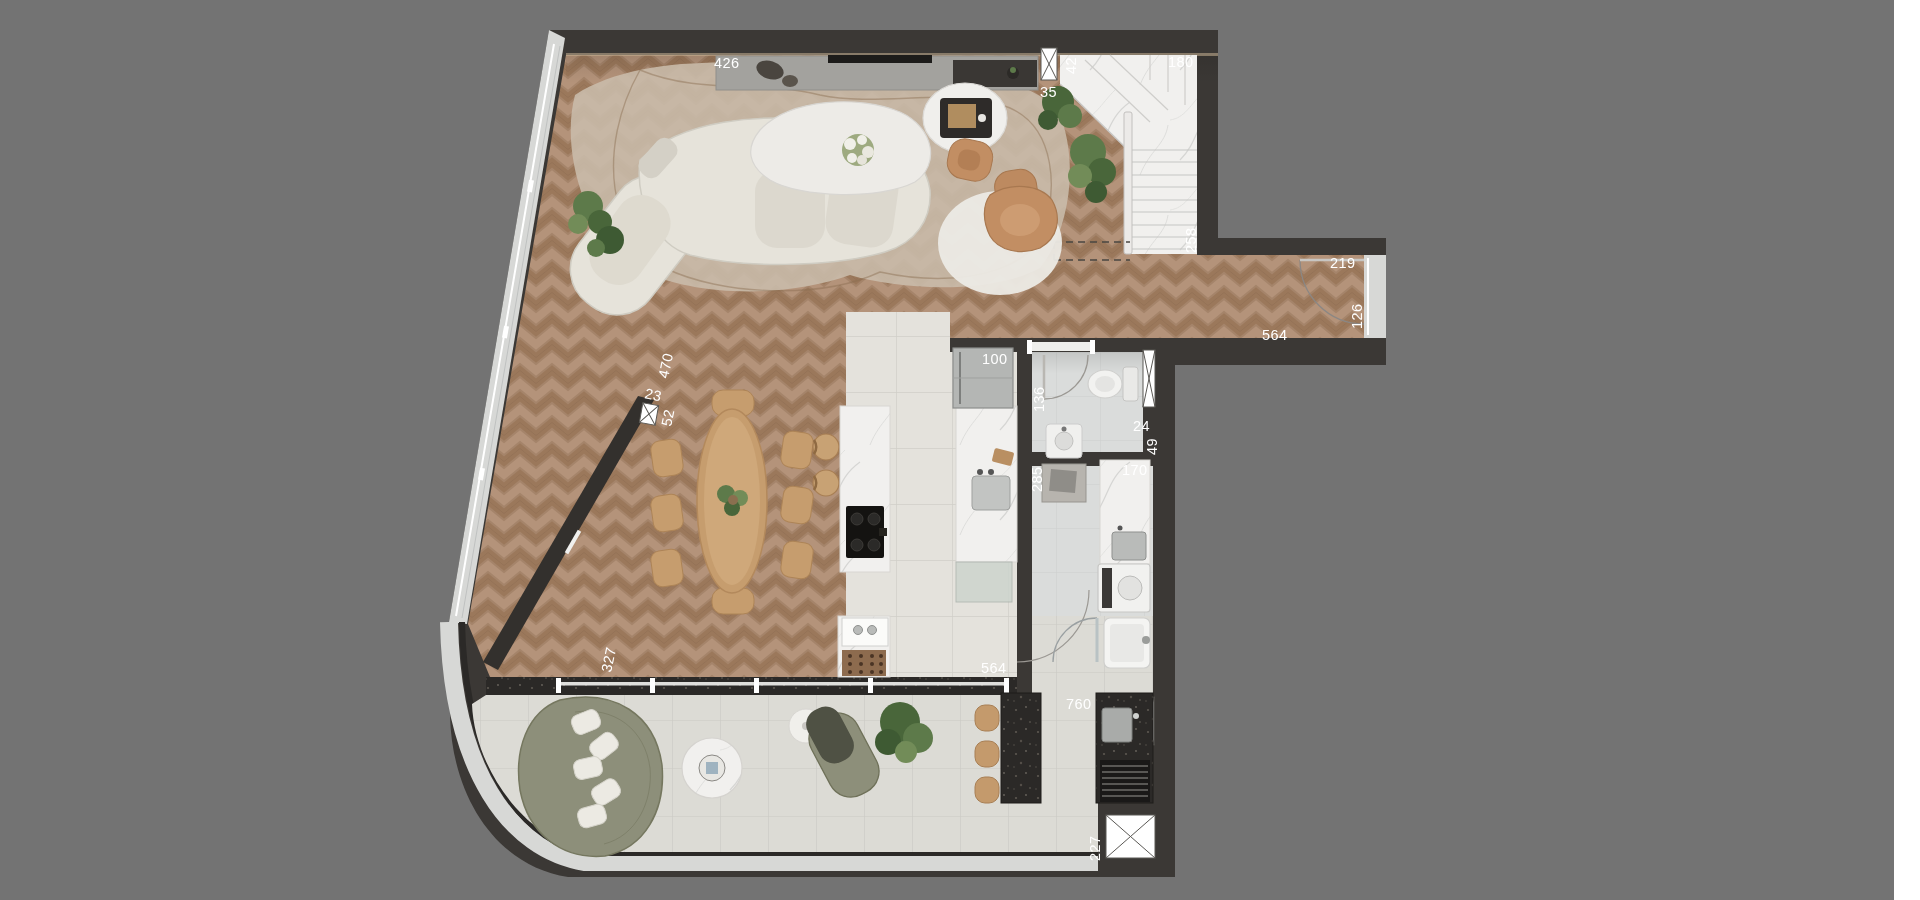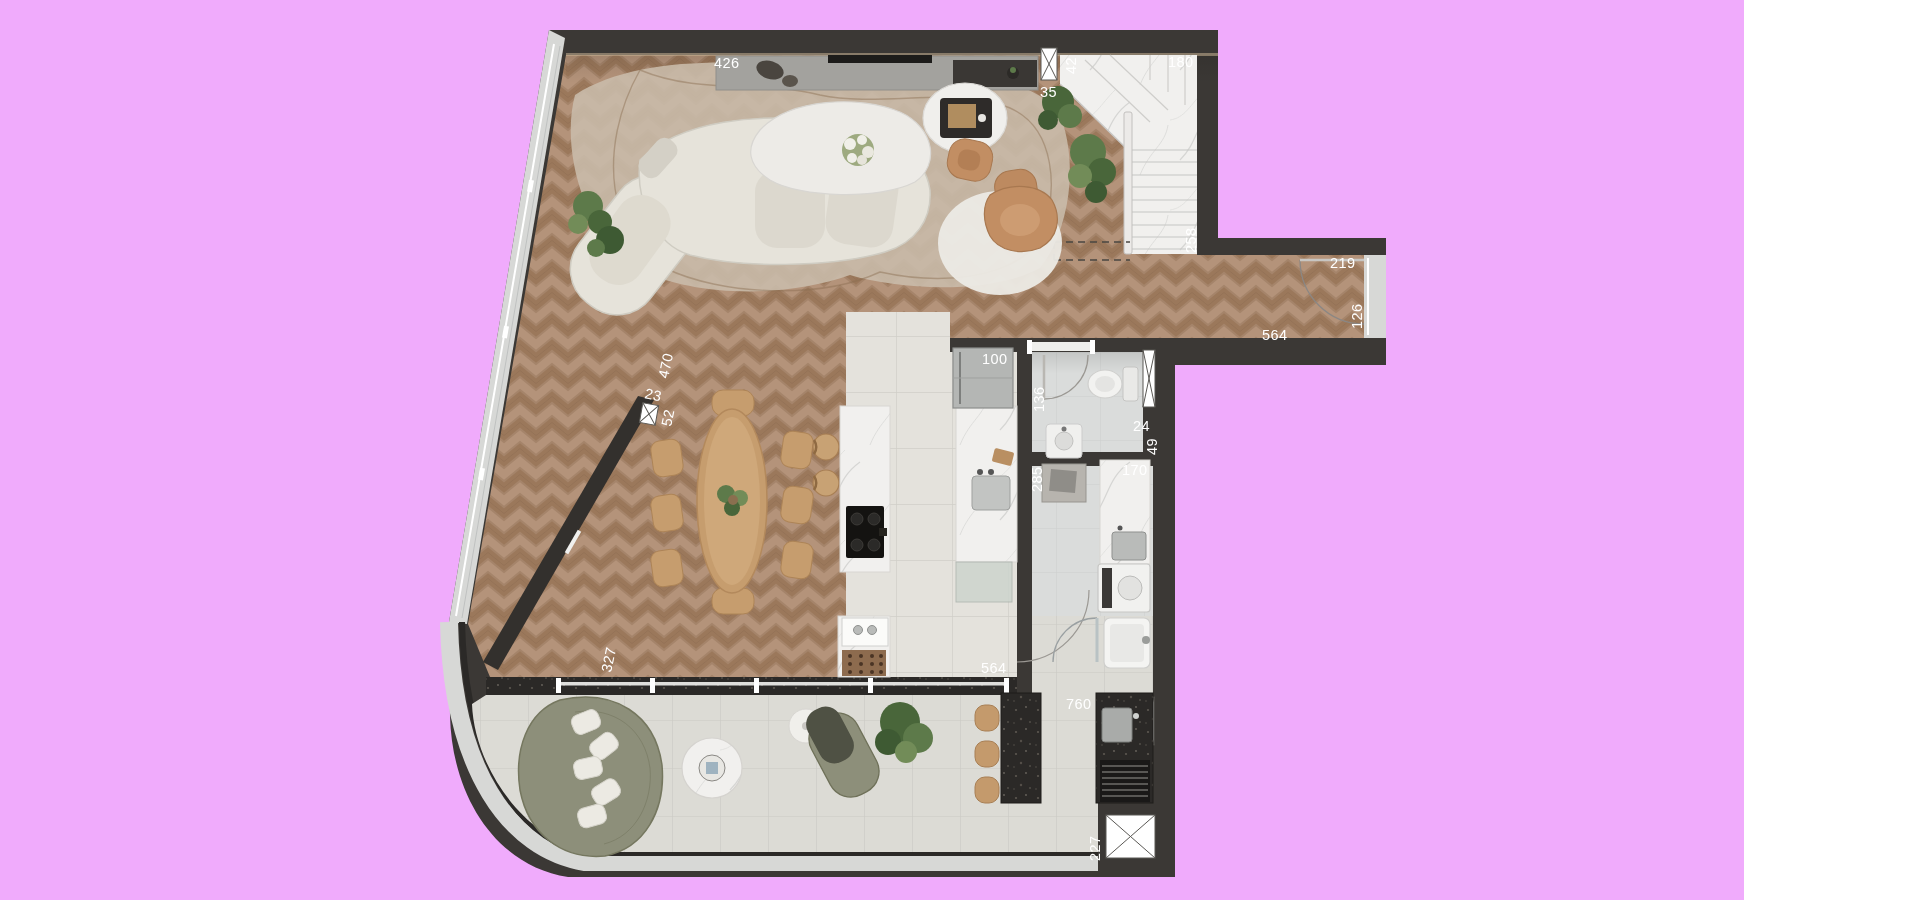--- a/index.html
+++ b/index.html
@@ -1,16 +1,16 @@
 <!DOCTYPE html>
 <html><head>
 <meta charset="utf-8">
 <style>
   html,body{margin:0;padding:0;background:#ffffff;}
-  .stage{position:relative;width:1744px;height:900px;background:#f0abfc;overflow:hidden;
+  .stage{position:relative;width:1894px;height:900px;background:#737373;overflow:hidden;
          font-family:"Liberation Sans", sans-serif;}
   svg{display:block}
   .dim{font-family:"Liberation Sans", sans-serif;font-size:14.5px;font-weight:500;
        fill:#ffffff;letter-spacing:.4px}
 </style>
 </head>
 <body>
 
 <div class="stage">
 <svg viewBox="0 0 1920 900" width="1920" height="900">

